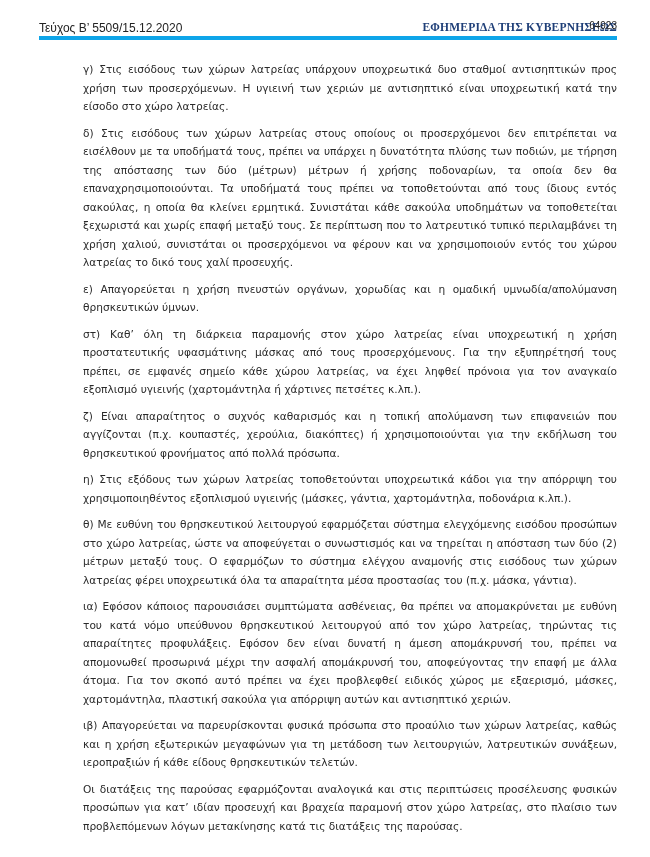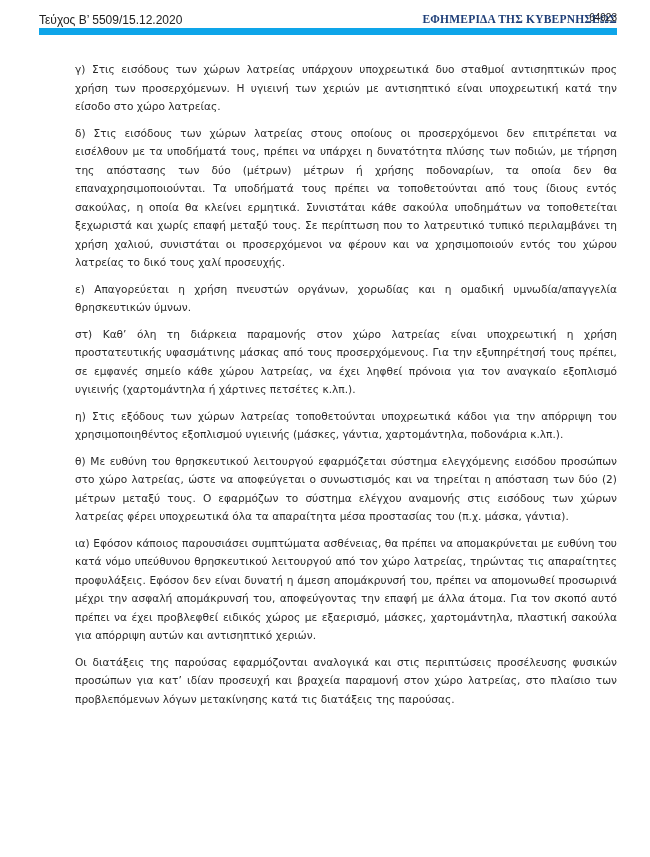--- a/index.html
+++ b/index.html
@@ -1,43 +1,45 @@
 <!DOCTYPE html>
 <html><head>
 <meta charset="utf-8">
 <style>
   html, body { margin: 0; padding: 0; background: #ffffff; }
   body { width: 650px; height: 857px; overflow: hidden; position: relative; }
   .header {
-    position: absolute; left: 39px; top: 12px; width: 578px; height: 16px;
-    border-bottom: 7px solid #0ea5e9;
+    position: absolute; left: 39px; top: 20px; width: 578px; height: 16px;
+    border-bottom: 4px solid #0ea5e9;
     font-family: "Liberation Sans", sans-serif; color: #222;
   }
   .header .left { position: absolute; left: 0; top: 1px; font-size: 12px; }
   .header .center { position: absolute; left: 0; right: 0; top: 1px; text-align: right;
     font-family: "Liberation Serif", serif; font-weight: bold; font-size: 11.5px; color: #1f3f78; letter-spacing: 0.2px; }
   .header .right { position: absolute; right: 0; top: 0; font-size: 10px; }
   .content {
     position: absolute; left: 67px; top: 60px; width: 550px;
     font-family: "DejaVu Sans", sans-serif; font-size: 10.6px; line-height: 18.5px; color: #2a2a2a;
   }
-  .content p { margin: 0 0 8px 8px; text-align: justify; }
+  .content p { margin: 0 0 8px 16px; text-align: justify; }
 </style>
 </head>
 <body>
 
 <div class="header">
   <span class="left">Τεύχος Β’ 5509/15.12.2020</span>
   <span class="center">ΕΦΗΜΕΡΙΔΑ ΤΗΣ ΚΥΒΕΡΝΗΣΕΩΣ</span>
   <span class="right">64923</span>
 </div>
 
 <div class="content">
   <p>γ) Στις εισόδους των χώρων λατρείας υπάρχουν υποχρεωτικά δυο σταθμοί αντισηπτικών προς χρήση των προσερχόμενων. Η υγιεινή των χεριών με αντισηπτικό είναι υποχρεωτική κατά την είσοδο στο χώρο λατρείας.</p>
   <p>δ) Στις εισόδους των χώρων λατρείας στους οποίους οι προσερχόμενοι δεν επιτρέπεται να εισέλθουν με τα υποδήματά τους, πρέπει να υπάρχει η δυνατότητα πλύσης των ποδιών, με τήρηση της απόστασης των δύο (μέτρων) μέτρων ή χρήσης ποδοναρίων, τα οποία δεν θα επαναχρησιμοποιούνται. Τα υποδήματά τους πρέπει να τοποθετούνται από τους ίδιους εντός σακούλας, η οποία θα κλείνει ερμητικά. Συνιστάται κάθε σακούλα υποδημάτων να τοποθετείται ξεχωριστά και χωρίς επαφή μεταξύ τους. Σε περίπτωση που το λατρευτικό τυπικό περιλαμβάνει τη χρήση χαλιού, συνιστάται οι προσερχόμενοι να φέρουν και να χρησιμοποιούν εντός του χώρου λατρείας το δικό τους χαλί προσευχής.</p>
-  <p>ε) Απαγορεύεται η χρήση πνευστών οργάνων, χορωδίας και η ομαδική υμνωδία/απαγγελία θρησκευτικών ύμνων.</p>
+  <p>ε) Απαγορεύεται η χρήση πνευστών οργάνων, χορωδίας και η ομαδική υμνωδία/απολύμανση θρησκευτικών ύμνων.</p>
   <p>στ) Καθ’ όλη τη διάρκεια παραμονής στον χώρο λατρείας είναι υποχρεωτική η χρήση προστατευτικής υφασμάτινης μάσκας από τους προσερχόμενους. Για την εξυπηρέτησή τους πρέπει, σε εμφανές σημείο κάθε χώρου λατρείας, να έχει ληφθεί πρόνοια για τον αναγκαίο εξοπλισμό υγιεινής (χαρτομάντηλα ή χάρτινες πετσέτες κ.λπ.).</p>
+  <p>ζ) Είναι απαραίτητος ο συχνός καθαρισμός και η τοπική απολύμανση των επιφανειών που αγγίζονται (π.χ. κουπαστές, χερούλια, διακόπτες) ή χρησιμοποιούνται για την εκδήλωση του θρησκευτικού φρονήματος από πολλά πρόσωπα.</p>
   <p>η) Στις εξόδους των χώρων λατρείας τοποθετούνται υποχρεωτικά κάδοι για την απόρριψη του χρησιμοποιηθέντος εξοπλισμού υγιεινής (μάσκες, γάντια, χαρτομάντηλα, ποδονάρια κ.λπ.).</p>
   <p>θ) Με ευθύνη του θρησκευτικού λειτουργού εφαρμόζεται σύστημα ελεγχόμενης εισόδου προσώπων στο χώρο λατρείας, ώστε να αποφεύγεται ο συνωστισμός και να τηρείται η απόσταση των δύο (2) μέτρων μεταξύ τους. Ο εφαρμόζων το σύστημα ελέγχου αναμονής στις εισόδους των χώρων λατρείας φέρει υποχρεωτικά όλα τα απαραίτητα μέσα προστασίας του (π.χ. μάσκα, γάντια).</p>
   <p>ια) Εφόσον κάποιος παρουσιάσει συμπτώματα ασθένειας, θα πρέπει να απομακρύνεται με ευθύνη του κατά νόμο υπεύθυνου θρησκευτικού λειτουργού από τον χώρο λατρείας, τηρώντας τις απαραίτητες προφυλάξεις. Εφόσον δεν είναι δυνατή η άμεση απομάκρυνσή του, πρέπει να απομονωθεί προσωρινά μέχρι την ασφαλή απομάκρυνσή του, αποφεύγοντας την επαφή με άλλα άτομα. Για τον σκοπό αυτό πρέπει να έχει προβλεφθεί ειδικός χώρος με εξαερισμό, μάσκες, χαρτομάντηλα, πλαστική σακούλα για απόρριψη αυτών και αντισηπτικό χεριών.</p>
+  <p>ιβ) Απαγορεύεται να παρευρίσκονται φυσικά πρόσωπα στο προαύλιο των χώρων λατρείας, καθώς και η χρήση εξωτερικών μεγαφώνων για τη μετάδοση των λειτουργιών, λατρευτικών συνάξεων, ιεροπραξιών ή κάθε είδους θρησκευτικών τελετών.</p>
   <p>Οι διατάξεις της παρούσας εφαρμόζονται αναλογικά και στις περιπτώσεις προσέλευσης φυσικών προσώπων για κατ’ ιδίαν προσευχή και βραχεία παραμονή στον χώρο λατρείας, στο πλαίσιο των προβλεπόμενων λόγων μετακίνησης κατά τις διατάξεις της παρούσας.</p>
 
 </div>
 
 </body></html>

